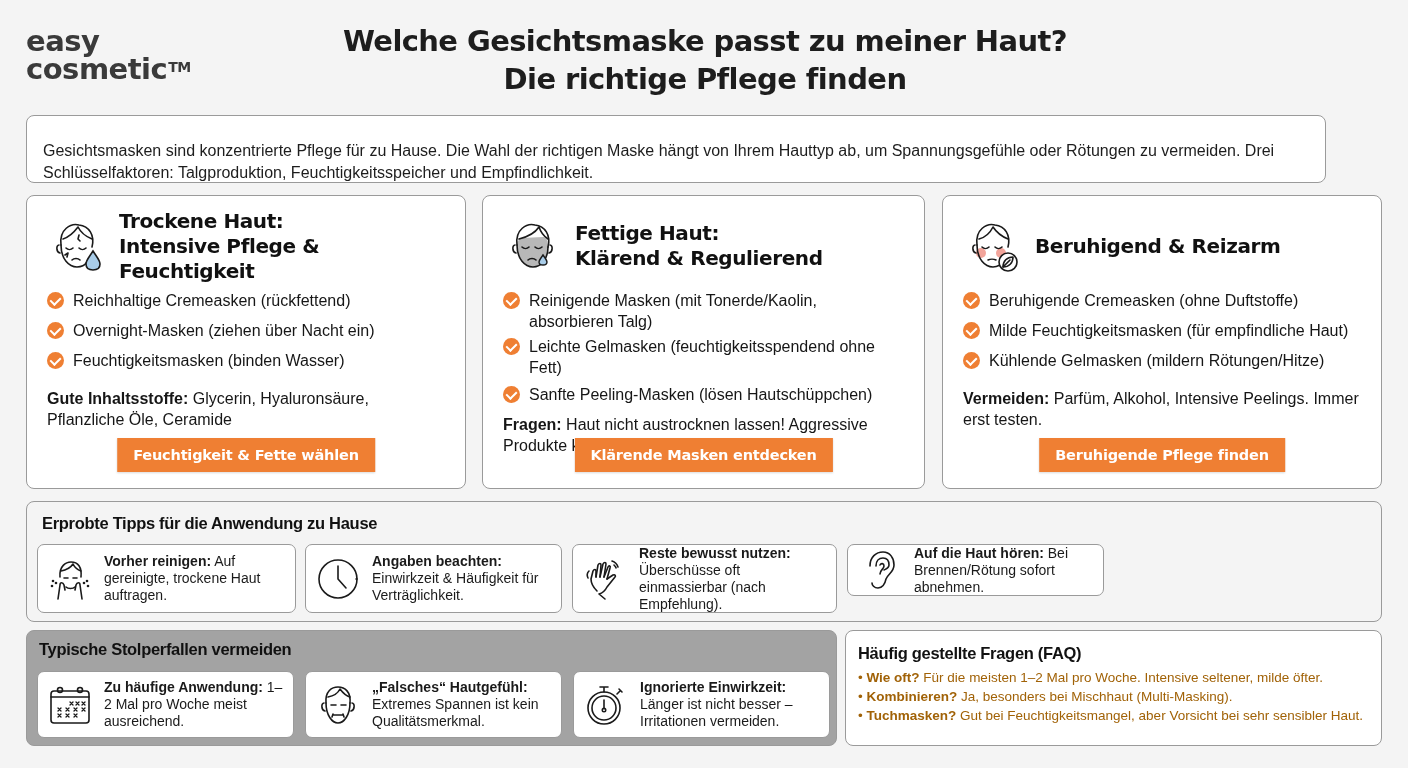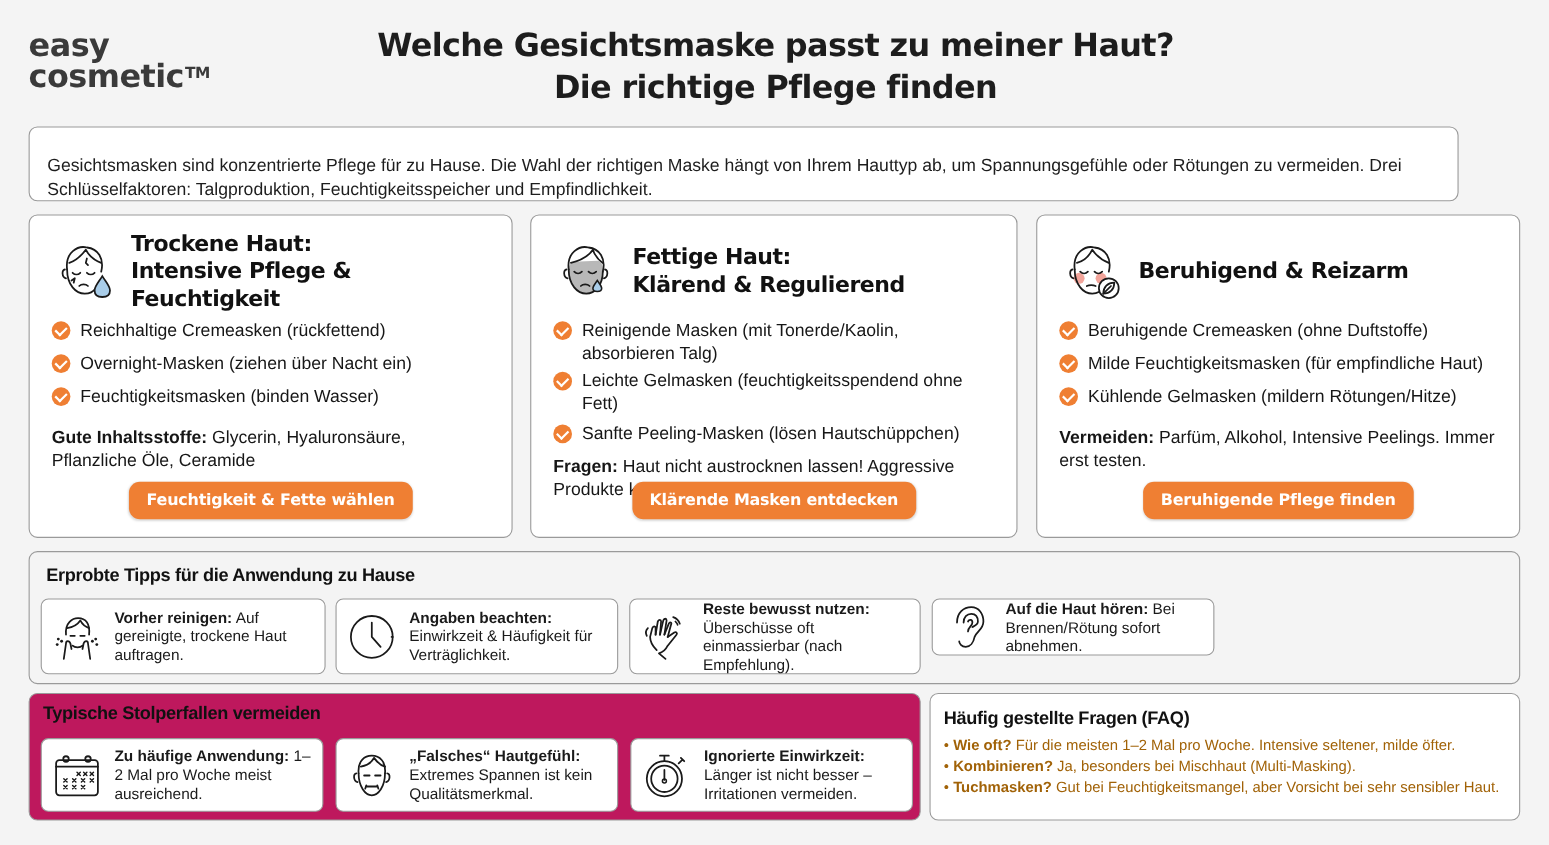--- a/index.html
+++ b/index.html
@@ -35,37 +35,37 @@
   .card-icon { width: 58px; height: 58px; flex: 0 0 58px; margin-right: 14px; }
   .card-title { font-family: "DejaVu Sans", sans-serif; font-weight: bold; font-size: 20px; line-height: 25px; letter-spacing: -0.4px; color: #111; }
   .checks { list-style: none; margin-top: 12px; }
   .checks li { display: flex; align-items: flex-start; font-size: 16px; line-height: 21px; margin-bottom: 9px; }
   .check { width: 17px; height: 17px; border-radius: 50%; background: #ef7f33; flex: 0 0 17px; margin-right: 9px; margin-top: 2px; position: relative; }
   .check::after { content: ""; position: absolute; left: 5px; top: 3px; width: 5px; height: 8px; border: solid #fff; border-width: 0 2px 2px 0; transform: rotate(45deg); }
   .note { font-size: 16px; line-height: 21px; margin-top: 15px; }
   .note b { font-weight: bold; }
   .cta {
     position: absolute; bottom: 16px; left: 50%; transform: translateX(-50%);
-    background: #ef7f33; color: #fff; border: none; border-radius: 10px;
+    background: #ef7f33; color: #fff; border: none; border-radius: 0;
     font-family: "DejaVu Sans", sans-serif; font-weight: bold; font-size: 14.5px;
     height: 34px; padding: 0 16px; white-space: nowrap; letter-spacing: -0.2px;
     box-shadow: 0 1px 2px rgba(0,0,0,0.15);
   }
 
   .section-title { font-family: Liberation Sans, sans-serif; font-weight: bold; font-size: 16.5px; color: #111; letter-spacing: -0.3px; }
   .tips { left: 26px; top: 501px; width: 1356px; height: 121px; background: #f4f4f4; padding: 12px 0 0 15px; }
   .mini {
     position: absolute; background: #fff; border: 1px solid #9a9a9a; border-radius: 7px;
     display: flex; align-items: center; padding: 0 8px 0 10px;
   }
   .mini-icon { width: 44px; height: 44px; flex: 0 0 44px; margin-right: 12px; }
   .mini-text { font-size: 14px; line-height: 17px; color: #1a1a1a; }
   .mini-text b { font-weight: bold; }
 
-  .pitfalls { left: 26px; top: 630px; width: 811px; height: 116px; background: #be185d; padding: 9px 0 0 12px; }
+  .pitfalls { left: 26px; top: 630px; width: 811px; height: 116px; background: #a3a3a3; padding: 9px 0 0 12px; }
   .faq { left: 845px; top: 630px; width: 537px; height: 116px; padding: 13px 12px 0 12px; }
   .faq ul { list-style: none; margin-top: 5px; }
   .faq li { font-size: 13.5px; line-height: 19px; color: #a16207; }
   .faq li b { font-weight: bold; }
   svg { display: block; }
   svg .s { fill: none; stroke: #1a1a1a; stroke-width: 1.6; stroke-linecap: round; stroke-linejoin: round; }
 </style>
 </head>
 <body>
 

